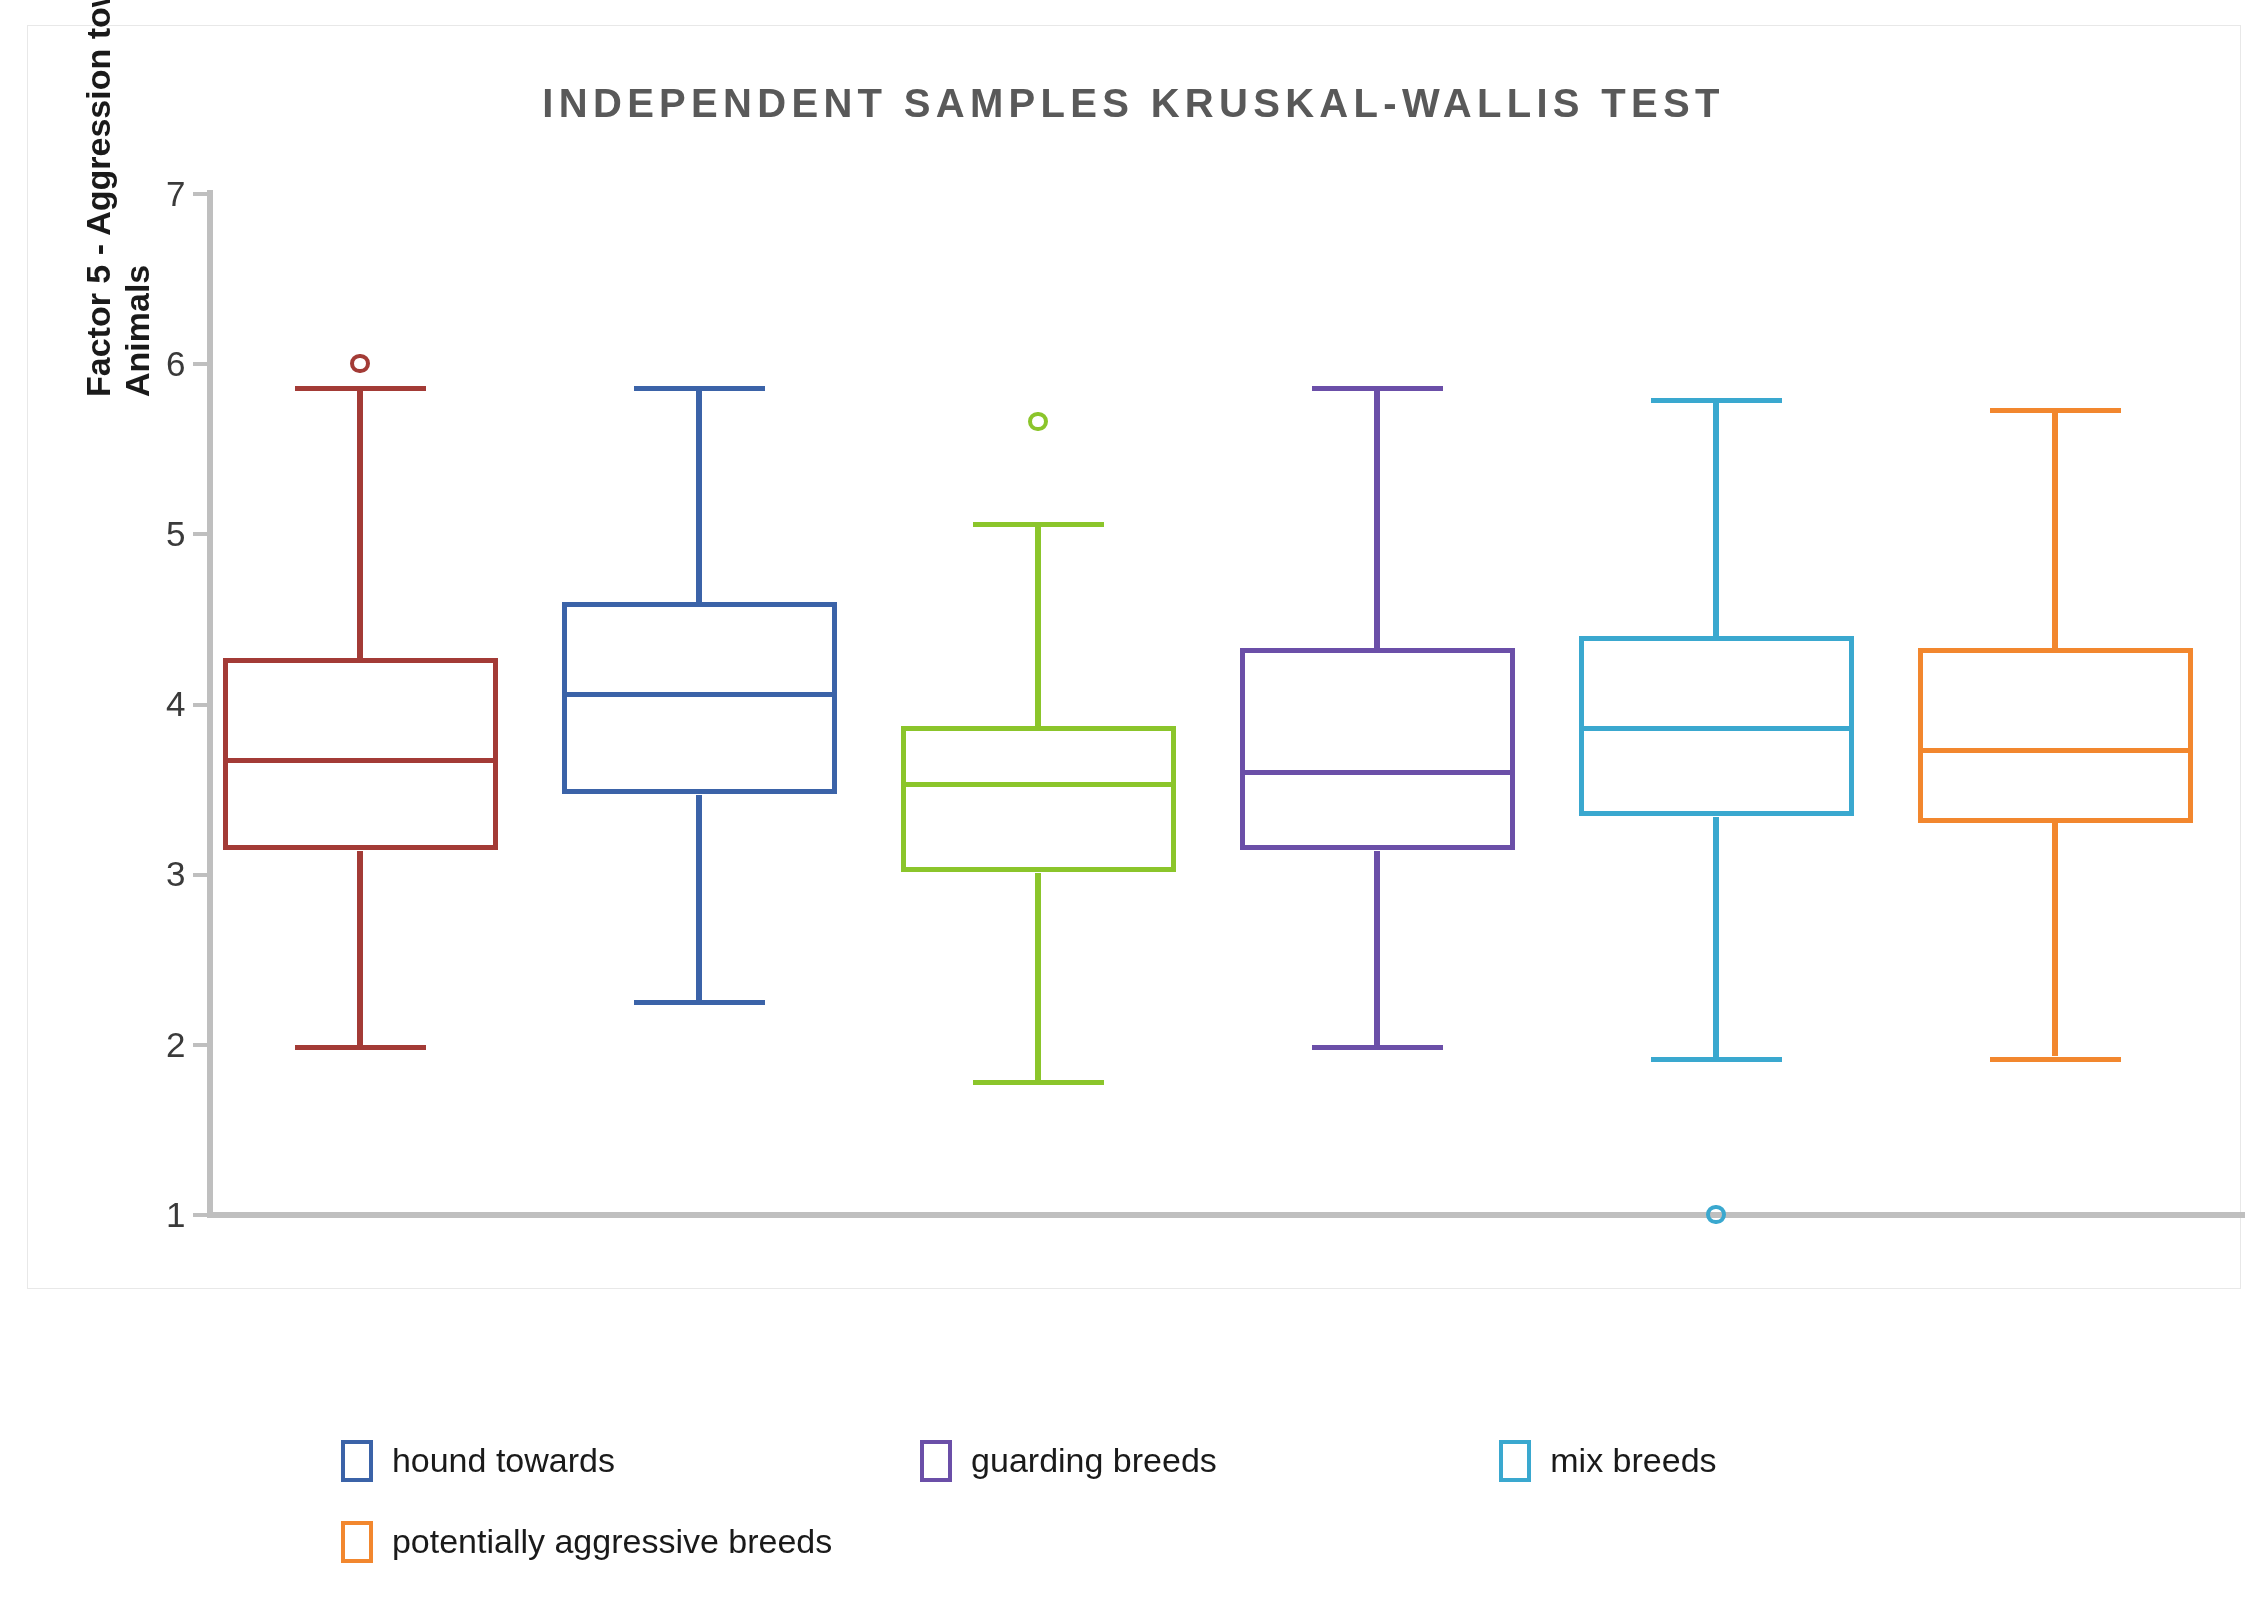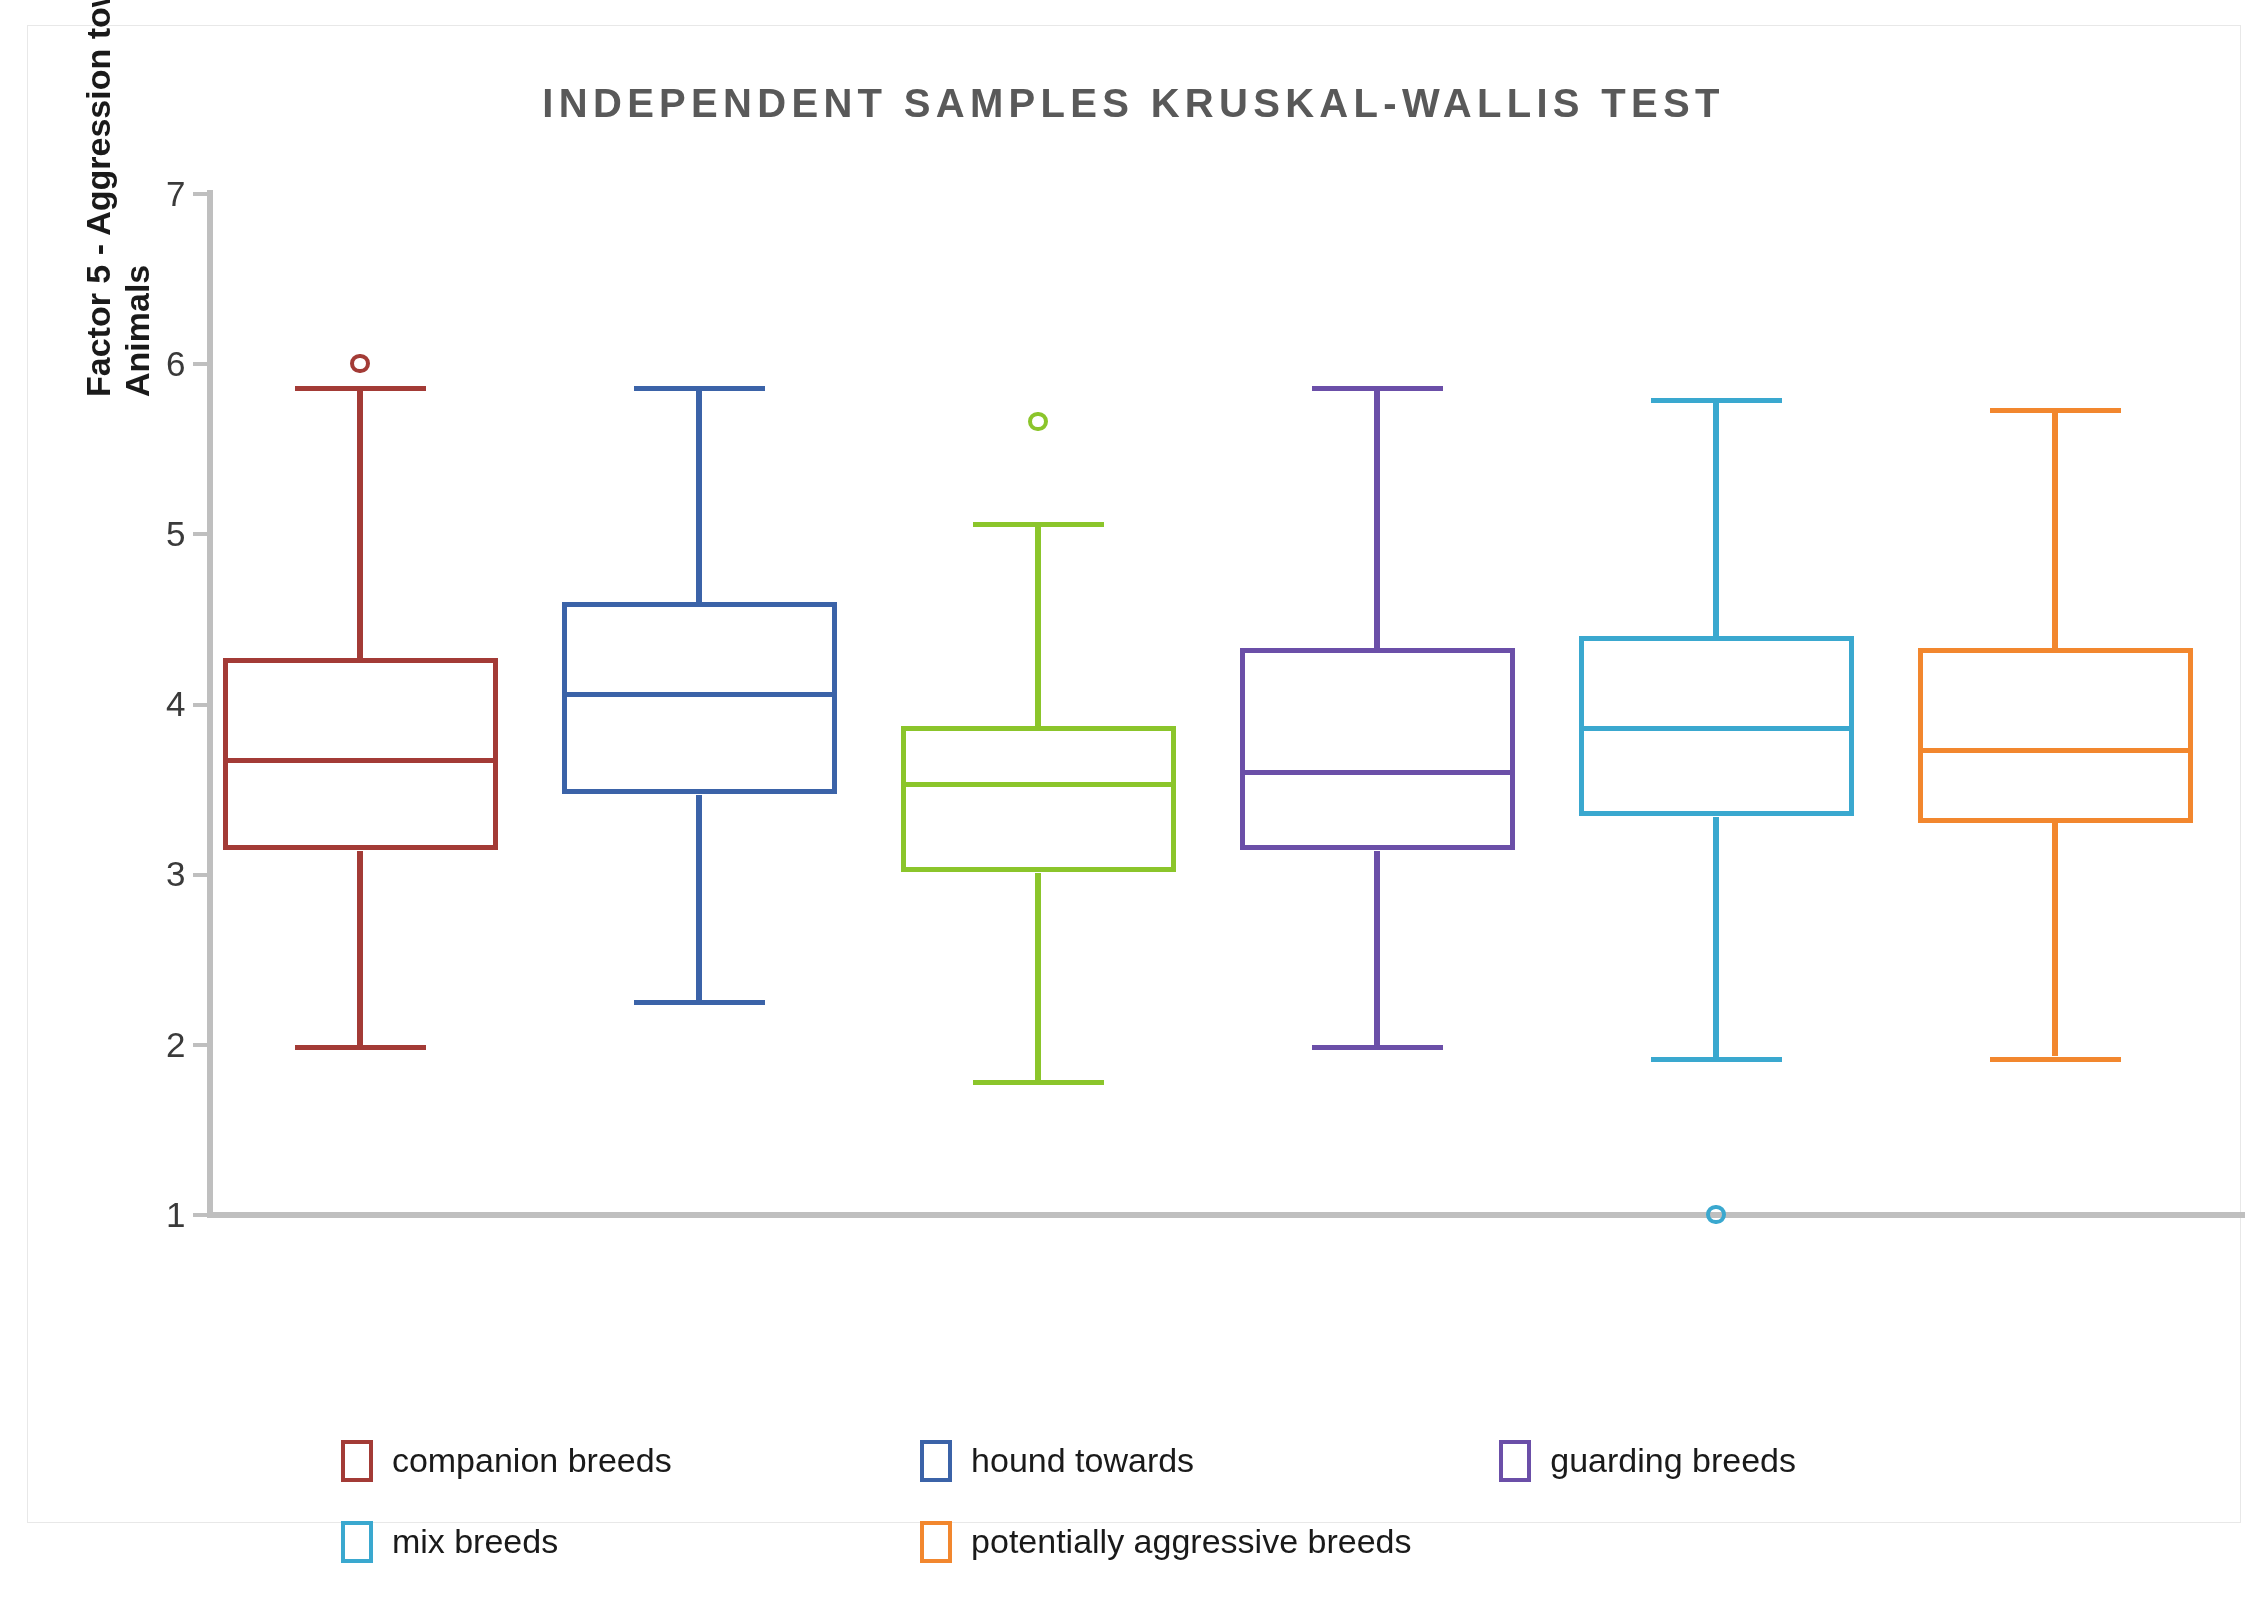--- a/index.html
+++ b/index.html
@@ -8,21 +8,21 @@
   #page{
     position:relative;
     width:2267px;height:1622px;
     background:#ffffff;
     box-sizing:border-box;
     padding:0;
   }
   #frame{
     position:absolute;
     left:26.5px;top:25px;
-    width:2214px;height:1498px;
+    width:2214px;height:1264px;
     border:1.8px solid #e8e8e8;
     box-sizing:border-box;
     background:#fff;
   }
   #chart-title{
     position:absolute;
     left:0;right:0;top:55px;
     text-align:center;
     font-size:40px;
     font-weight:700;
@@ -238,24 +238,20 @@
             <div class="bp-cap" style="top: 863px; background: rgb(242, 135, 46);"></div>
             <div class="bp-box" style="top: 454px; height: 175px; border-color: rgb(242, 135, 46);"></div>
             <div class="bp-median" style="top: 554px; background: rgb(242, 135, 46);"></div>
           </div>
         </div>
     </div>
 
 
     <div id="legend">
         <div class="legend-item">
-          <span class="legend-swatch" style="border-color: rgb(163, 59, 54);"></span>
-          <span class="legend-label">companion breeds</span>
-        </div>
-        <div class="legend-item">
           <span class="legend-swatch" style="border-color: rgb(59, 99, 168);"></span>
           <span class="legend-label">hound towards</span>
         </div>
         <div class="legend-item">
           <span class="legend-swatch" style="border-color: rgb(107, 79, 168);"></span>
           <span class="legend-label">guarding breeds</span>
         </div>
         <div class="legend-item">
           <span class="legend-swatch" style="border-color: rgb(58, 168, 207);"></span>
           <span class="legend-label">mix breeds</span>

